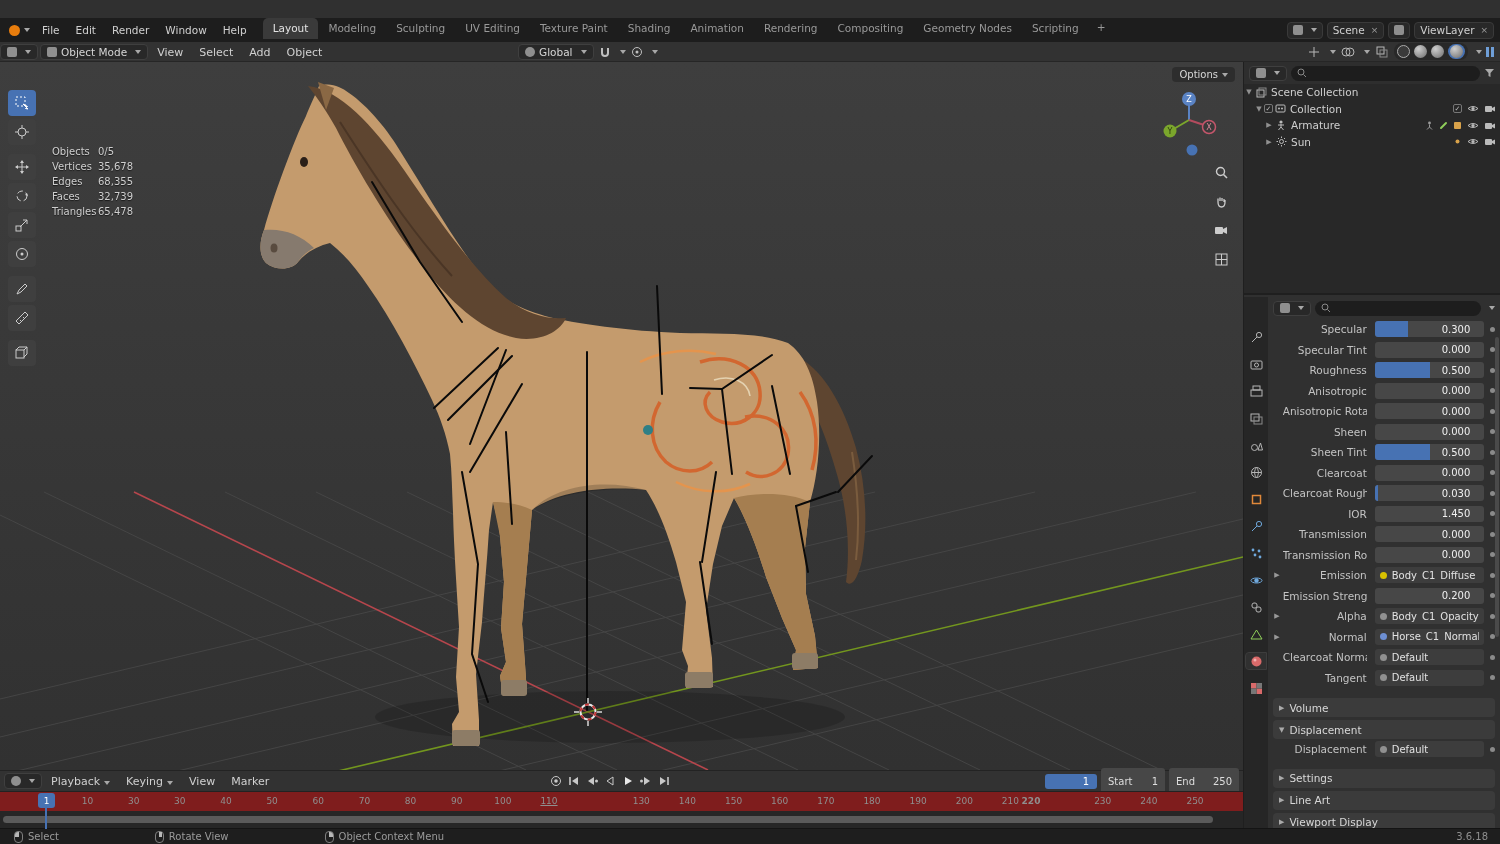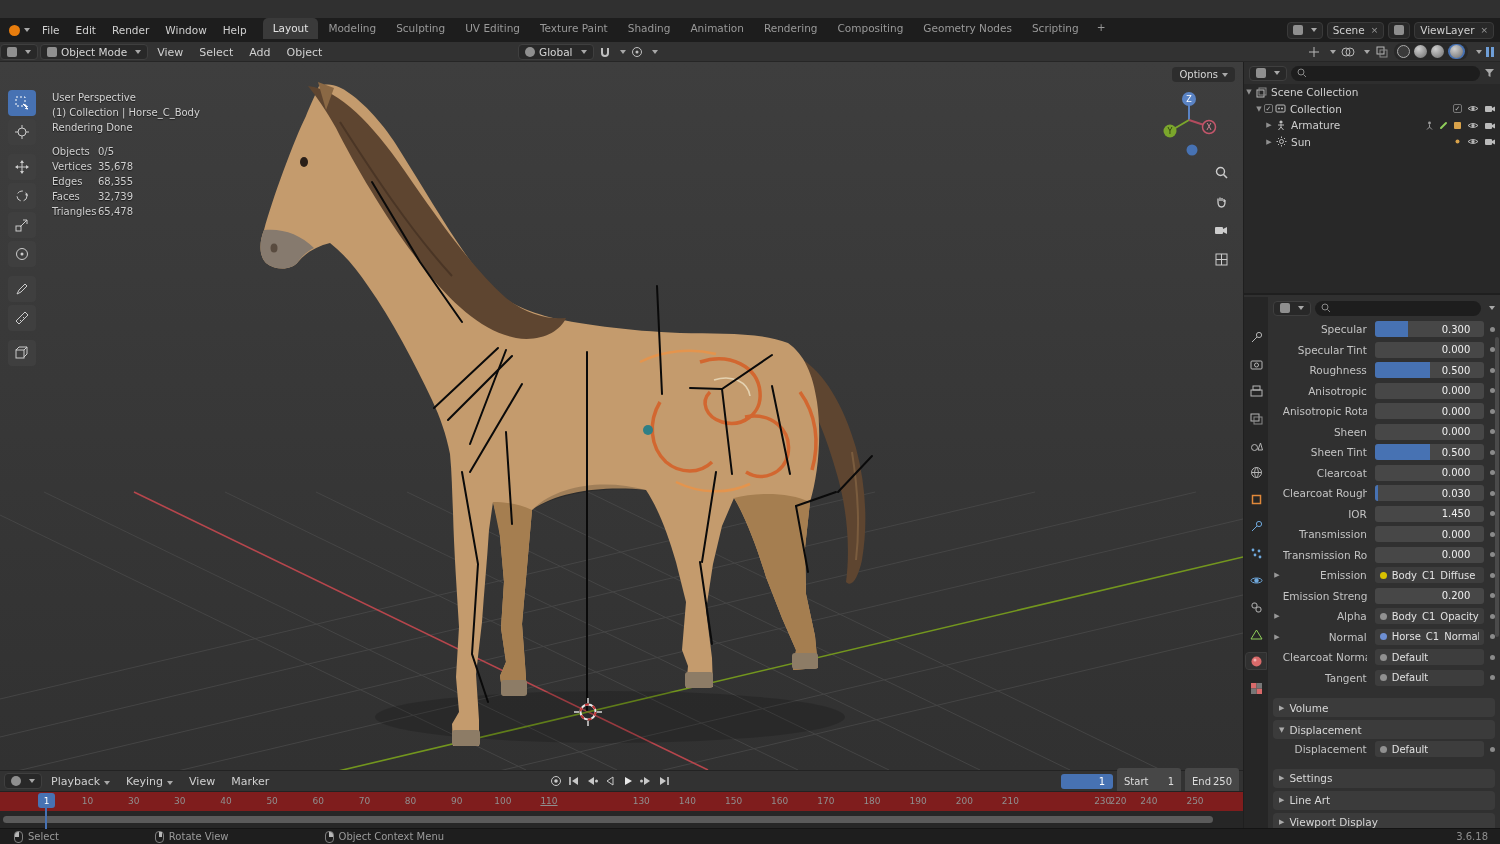--- a/index.html
+++ b/index.html
@@ -366,25 +366,20 @@
           </svg>
         </span>
       <span class="tool gap">
           <svg width="14" height="14">
             <rect x="1" y="4" width="8" height="8" fill="none" stroke="#ccc"></rect>
             <path d="M1 4 L4 1 L12 1 L9 4 M12 1 V8 L9 11" fill="none" stroke="#ccc"></path>
           </svg>
         </span>
     </div>
 
-    <div class="overlay">
-      <div>User Perspective</div>
-      <div>(1) Collection | Horse_C_Body</div>
-      <div>Rendering Done</div>
-    </div>
     <div class="stats">
       <div class="srow">
           <span class="sl">Objects</span>
           <span>0/5</span>
         </div>
       <div class="srow">
           <span class="sl">Vertices</span>
           <span>35,678</span>
         </div>
       <div class="srow">
@@ -931,21 +926,21 @@
               <path d="M11 2 V10" stroke="#c8c8c8" stroke-width="1.6"></path>
             </svg>
           </span>
       </div>
       <div class="tl-right">
         <span class="framefield">1</span>
         <span class="sefield" style="width:64px">
             <span>Start</span>
             <span>1</span>
           </span>
-        <span class="sefield" style="width:54px">
+        <span class="sefield" style="width:70px">
             <span>End</span>
             <span>250</span>
           </span>
       </div>
     </div>
     <div class="ruler">
       <div>
           <span class="tick" style="left: 87.5305px;">10</span>
           <span class="tick" style="left: 133.675px;">30</span>
           <span class="tick" style="left: 179.82px;">30</span>
@@ -960,21 +955,21 @@
           <span class="tick" style="left: 595.125px; margin-top: 40px;">120</span>
           <span class="tick" style="left: 641.27px;">130</span>
           <span class="tick" style="left: 687.415px;">140</span>
           <span class="tick" style="left: 733.56px;">150</span>
           <span class="tick" style="left: 779.705px;">160</span>
           <span class="tick" style="left: 825.85px;">170</span>
           <span class="tick" style="left: 871.995px;">180</span>
           <span class="tick" style="left: 918.14px;">190</span>
           <span class="tick" style="left: 964.285px;">200</span>
           <span class="tick" style="left: 1010.43px; text-align: center;">210</span>
-          <span class="tick" style="left: 1118px;">220</span>
+          <span class="tick" style="left: 1031px; font-weight: bold;">220</span>
           <span class="tick" style="left: 1102.72px;">230</span>
           <span class="tick" style="left: 1148.87px;">240</span>
           <span class="tick" style="left: 1195.01px;">250</span>
         </div>
     </div>
     <span class="playhead-box">1</span>
     <span class="playhead-line"></span>
     <div class="tl-scroll">
       <span class="hbar"></span>
     </div>

